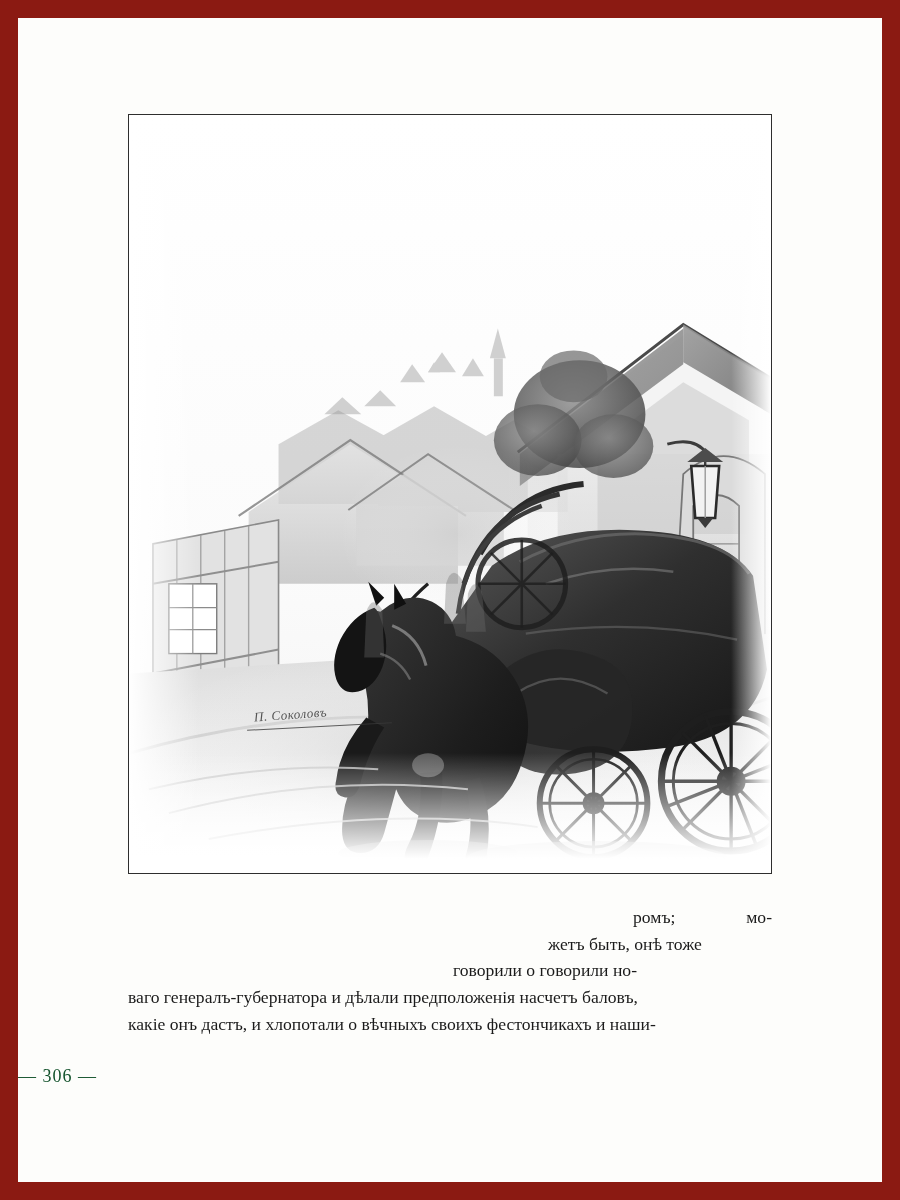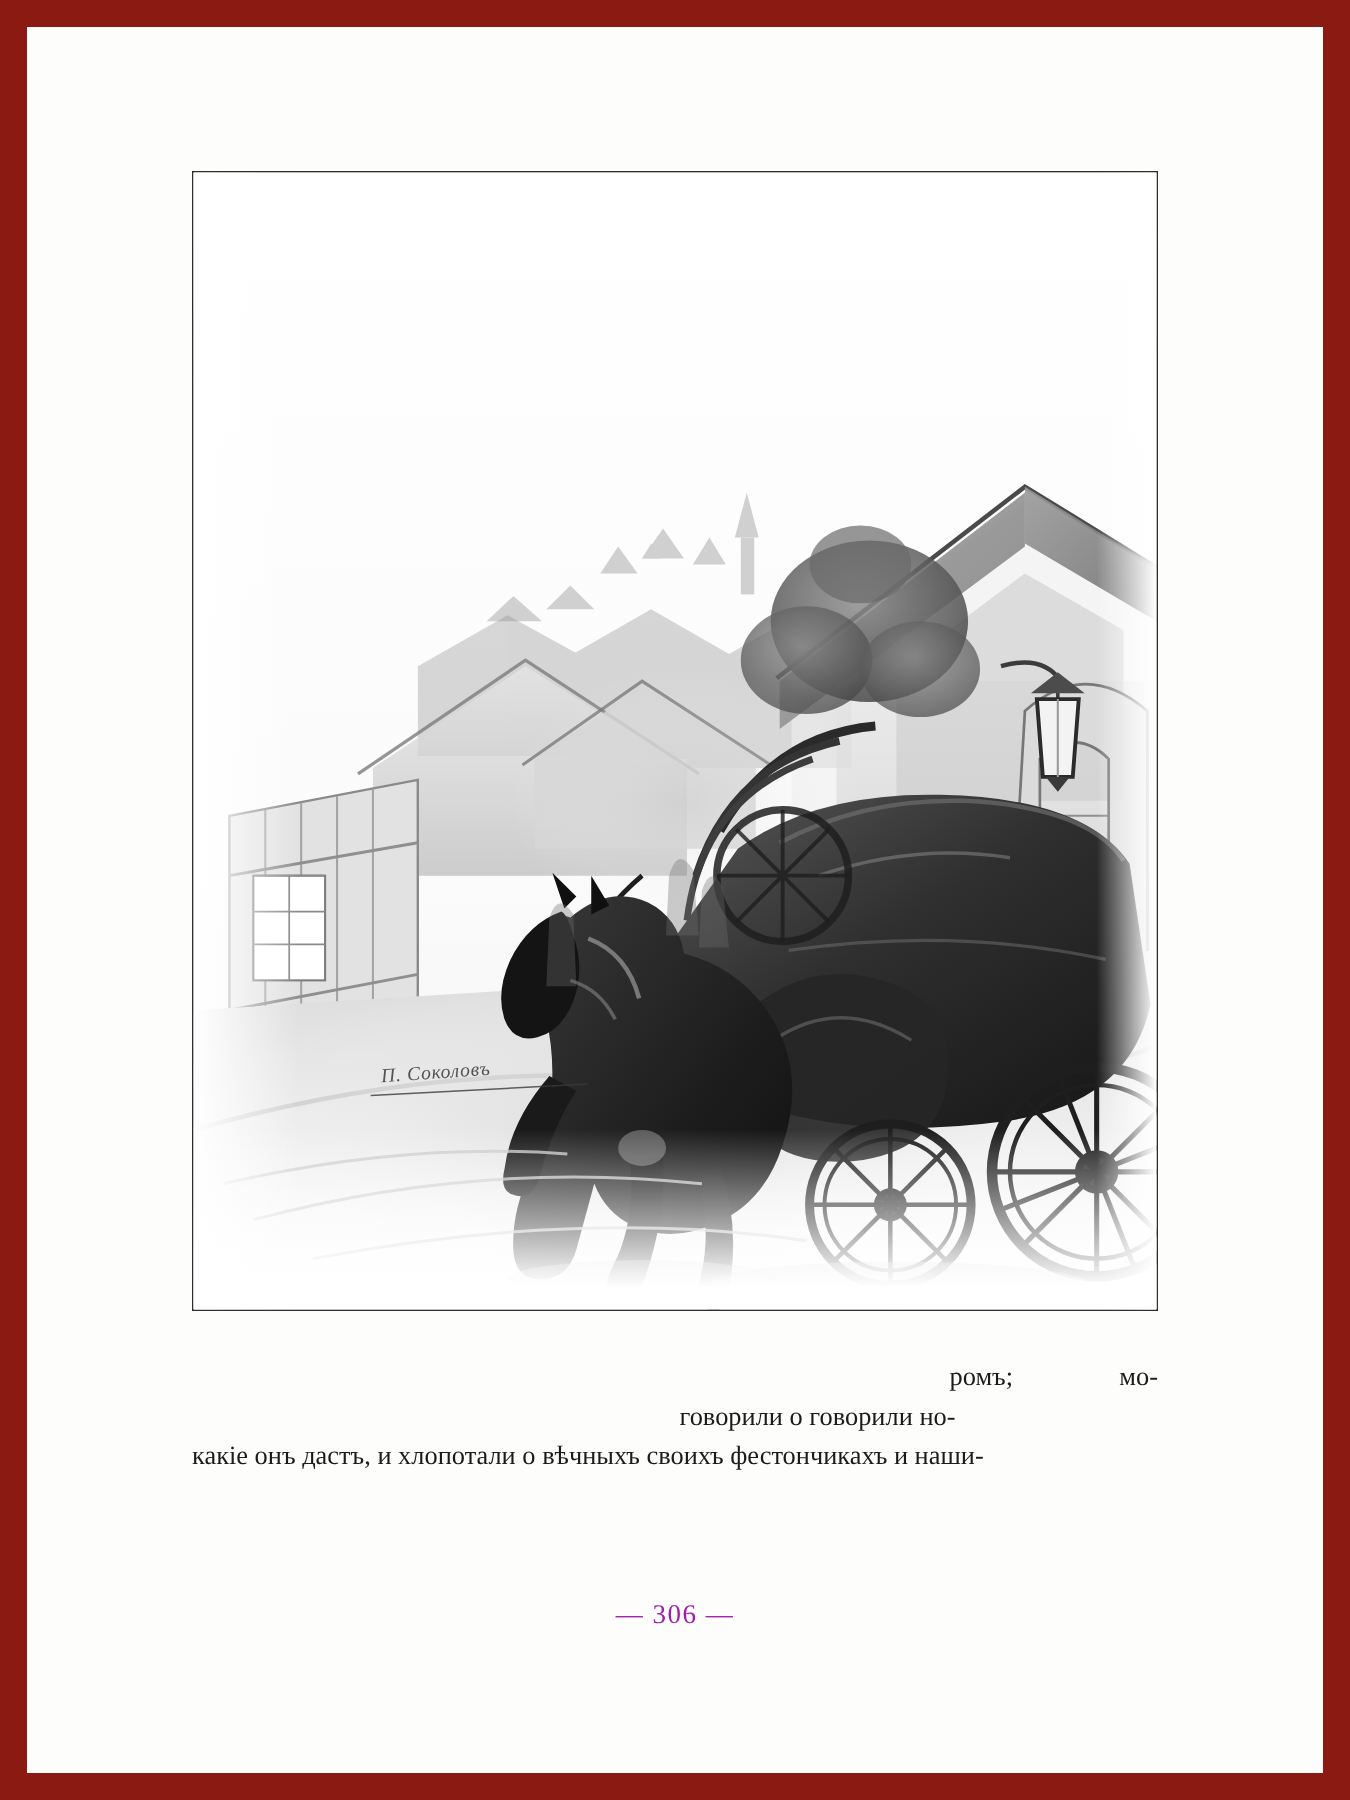--- a/index.html
+++ b/index.html
@@ -144,24 +144,23 @@
     justify-content: space-between;
   }
   .line-justified > span { display: inline-block; }
 
   
   .folio {
     position: absolute;
     left: 0;
     right: 0;
     top: 1048px;
-    text-align: center;
     font-family: "Liberation Serif", serif;
     font-size: 18px;
-    color: #a21caf;
+    color: #14532d;
     letter-spacing: 1px;
   }
 </style>
 </head>
 <body>
 
 <div class="page-frame">
   <div class="page-frame-inner">
     <div class="sheet">
 
@@ -387,21 +386,23 @@
         <div class="signature-rule"></div>
         <div class="signature">П. Соколовъ</div>
       </div>
 
       <div class="textblock">
         <p>
           <span class="line line-ind-1 line-justified" style="width:139px; padding-left:505px;">
             <span>ромъ;</span>
             <span>мо-</span>
           </span>
+          <span class="line line-ind-2">жетъ быть, онѣ тоже</span>
           <span class="line line-ind-3">говорили о говорили но-</span>
+          <span class="line">ваго генералъ-губернатора и дѣлали предположенія насчетъ баловъ,</span>
           <span class="line">какіе онъ дастъ, и хлопотали о вѣчныхъ своихъ фестончикахъ и наши-</span>
         </p>
       </div>
 
       <div class="folio">— 306 —</div>
 
     </div>
   </div>
 </div>
 

